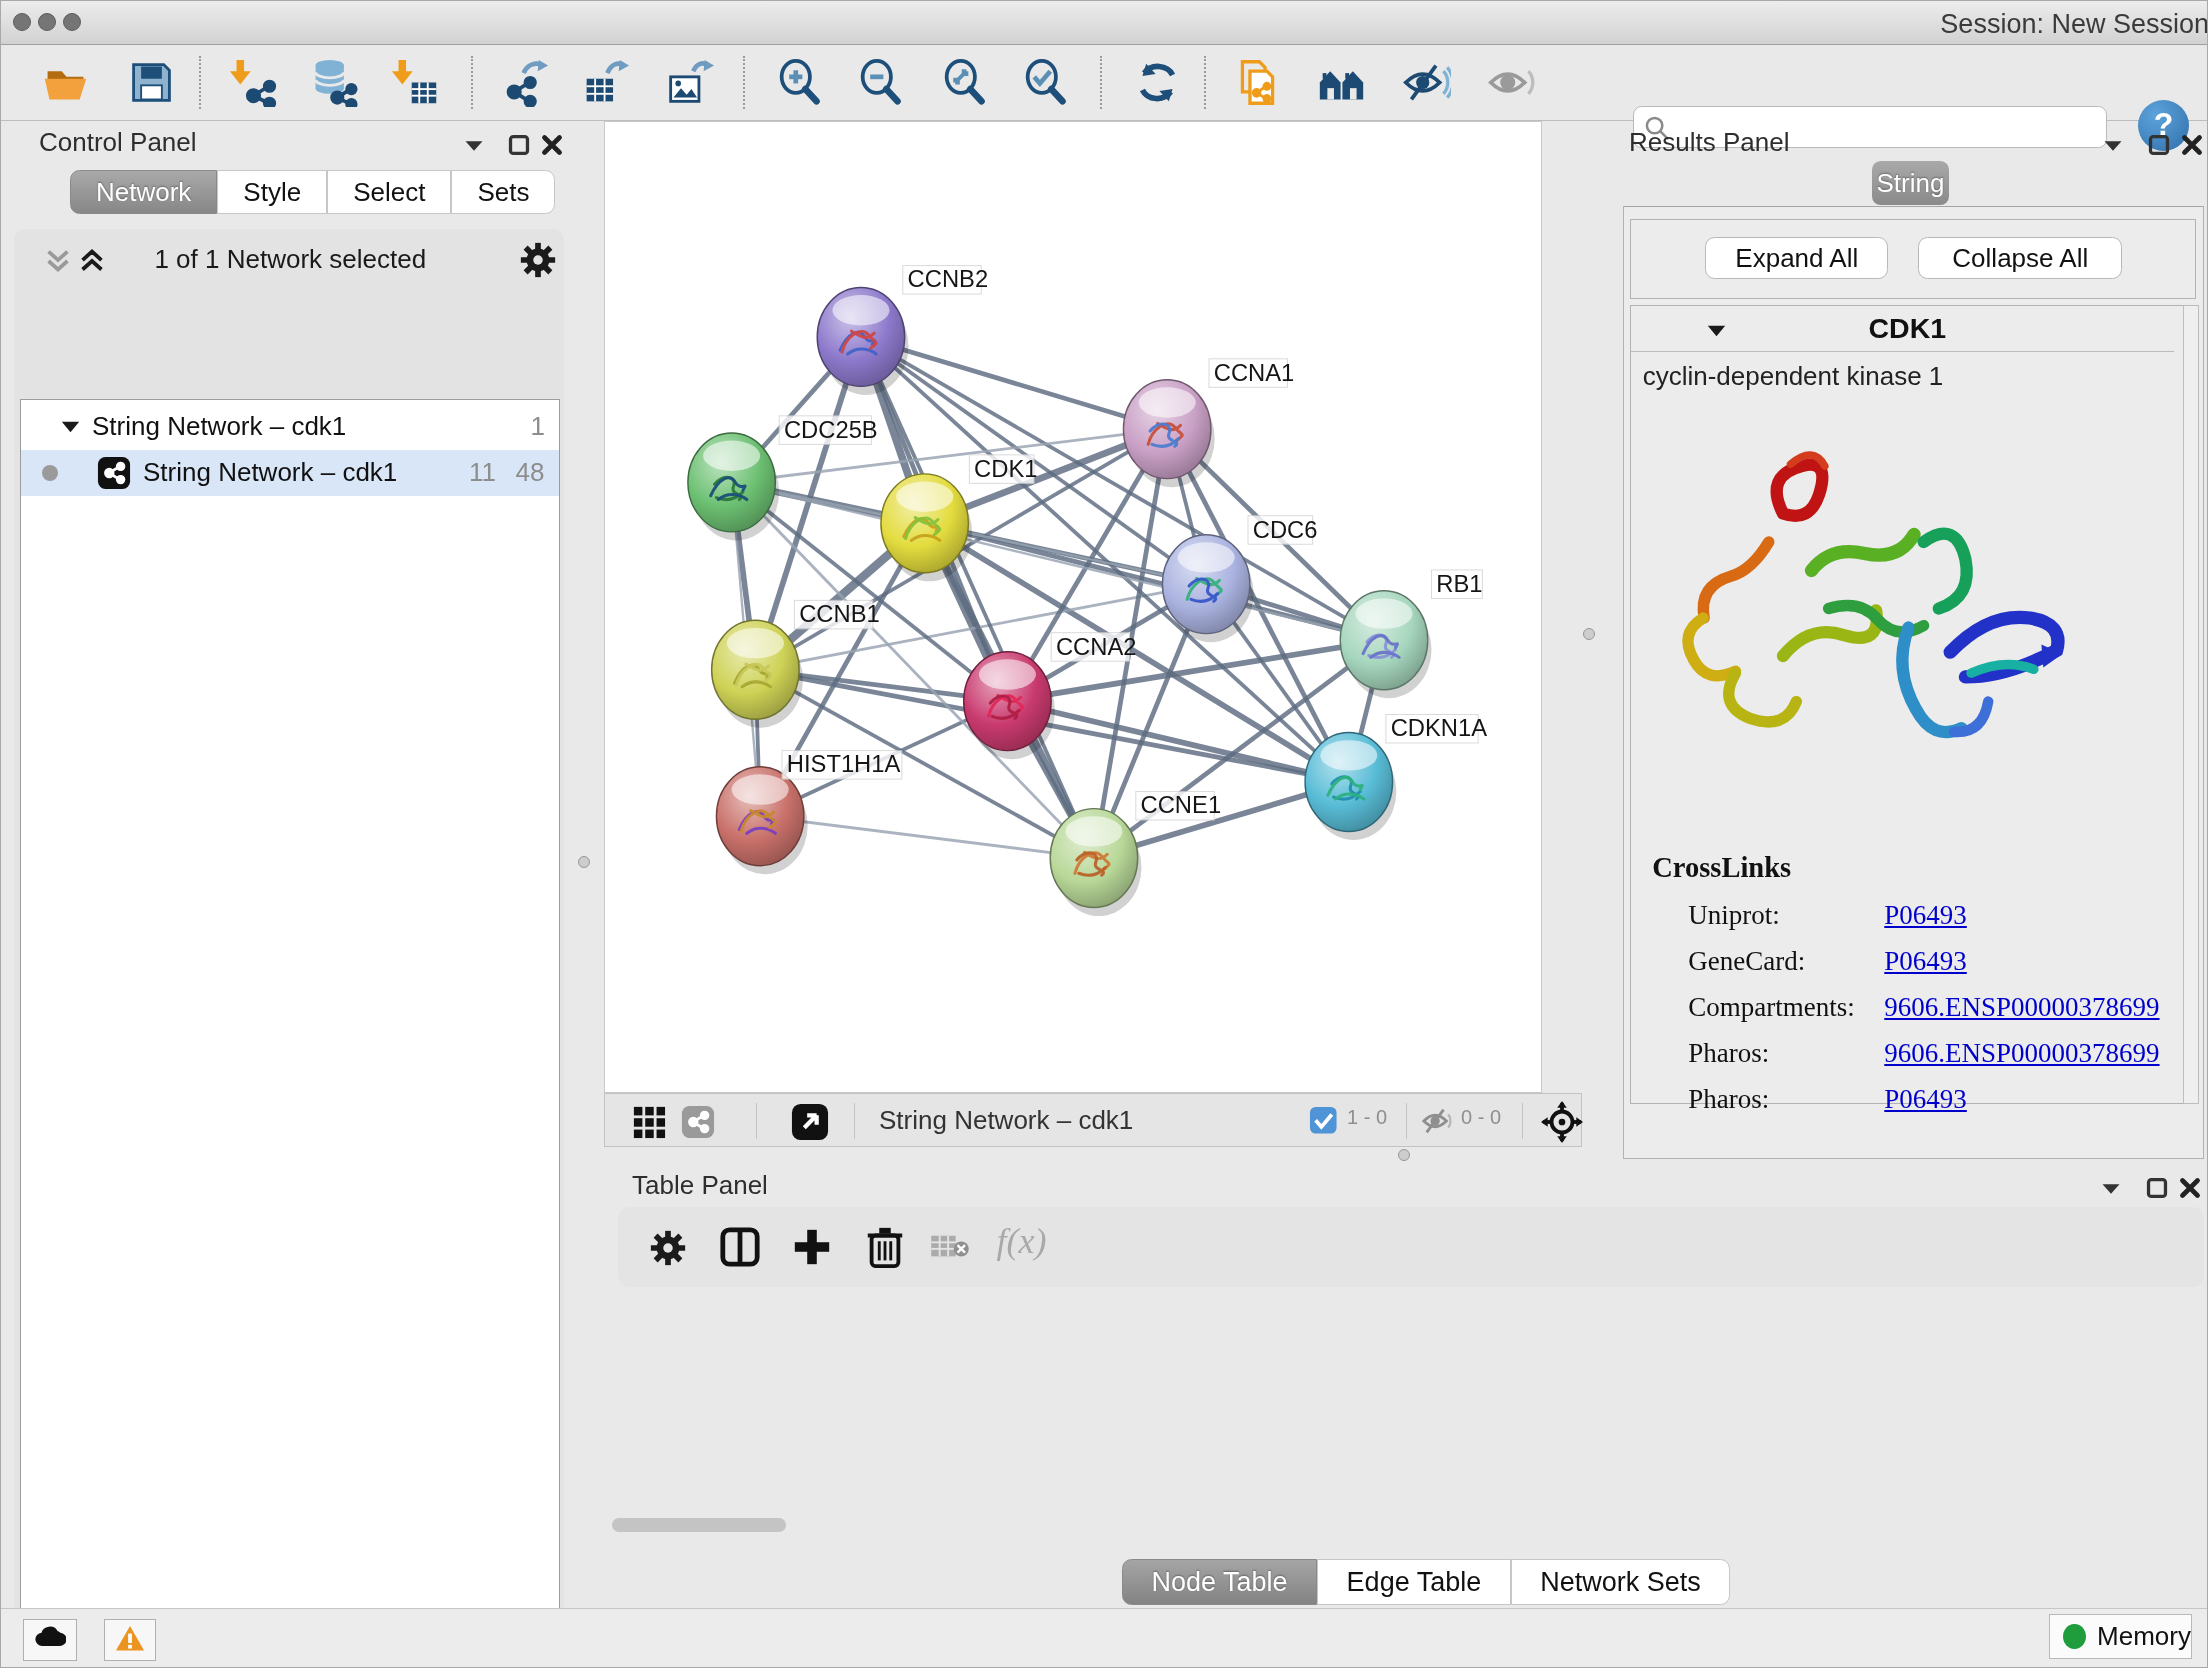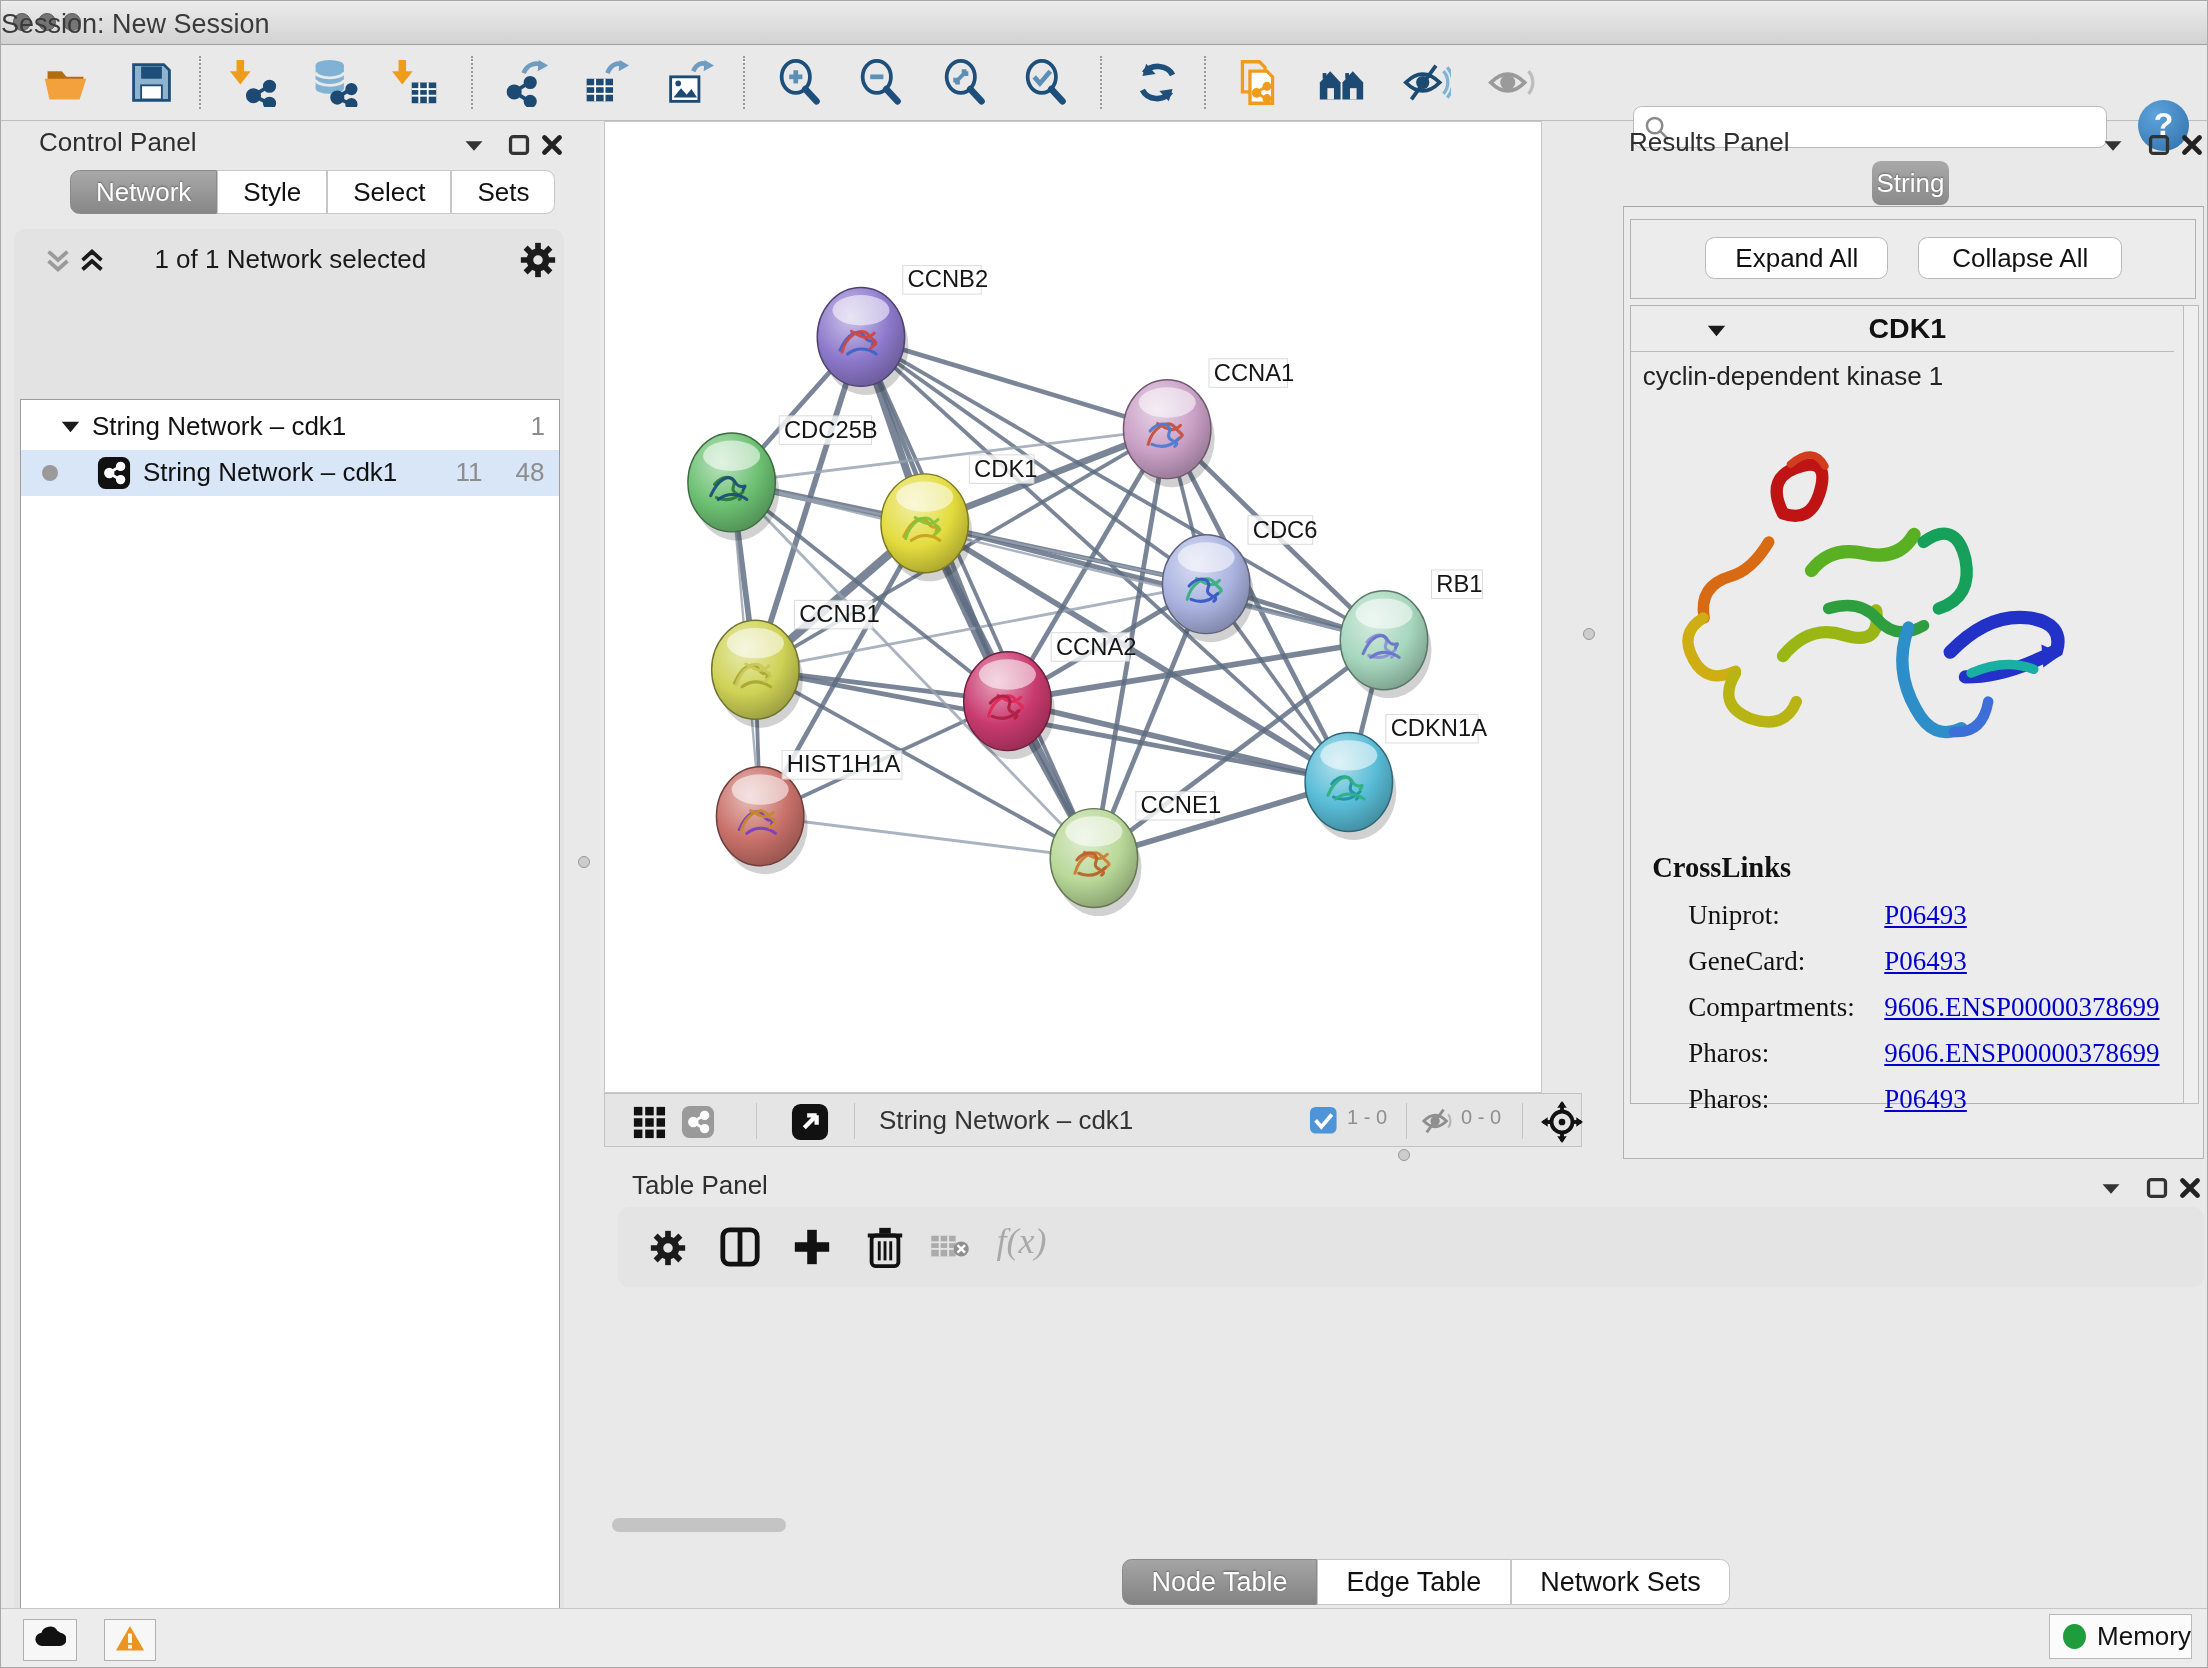--- a/index.html
+++ b/index.html
@@ -4,21 +4,21 @@
 <style>
   html,body{margin:0;padding:0;background:#cfcfcf;}
   *{box-sizing:border-box;}
   .screen{position:relative;width:2208px;height:1668px;background:#e9e9e9;
     font-family:"Liberation Sans",sans-serif;overflow:hidden;border:1px solid #a9a9a9;}
   .abs{position:absolute;}
   
   .titlebar{left:0;top:0;width:2208px;height:44px;
     background:linear-gradient(#ececec,#d2d2d2);border-bottom:1px solid #9f9f9f;}
   .tl{width:18px;height:18px;border-radius:50%;background:#757575;border:1px solid #5e5e5e;top:12.4px;}
-  .win-title{width:100%;top:7.6px;text-align:left;font-size:27px;color:#3a3a3a;}
+  .win-title{width:100%;top:7.6px;text-align:right;font-size:27px;color:#3a3a3a;}
   
   .toolbar{left:0;top:44px;width:2208px;height:76px;background:#e9e9e9;border-bottom:1.9px solid #bdbdbd;}
   .tb-ic{top:13.3px;width:49px;height:49px;cursor:pointer;}
   .tb-sep{top:11.4px;width:0;height:53px;border-left:2.9px dotted #9a9a9a;}
   .searchbox{left:1632px;top:61px;width:474px;height:42px;background:#fff;border:1.9px solid #b9b9b9;border-radius:8.6px;}
   .search-input{position:absolute;left:42px;top:1.9px;width:418px;height:34px;border:0;outline:none;font-size:25px;background:transparent;}
   .helpbtn{left:2137px;top:55px;width:51px;height:51px;border-radius:50%;
     background:radial-gradient(circle at 35% 30%,#5ea3dc,#2e6ea9);color:#fff;font-size:32px;font-weight:bold;
     text-align:center;line-height:49px;cursor:pointer;}
   
@@ -279,21 +279,21 @@
           <rect x="1" y="1" width="34" height="34" rx="8" fill="#111"></rect>
           <g stroke="#fff" stroke-width="3" fill="#fff">
             <line x1="13" y1="18" x2="24" y2="11"></line>
               <line x1="13" y1="18" x2="24" y2="25"></line>
             <circle cx="13" cy="18" r="4"></circle>
               <circle cx="25" cy="11" r="3.5"></circle>
               <circle cx="25" cy="25" r="3.5"></circle>
           </g>
         </svg>
         <span class="abs" style="left:122px;top:7.6px">String Network – cdk1</span>
-        <span class="abs count" style="left:424px;top:7.6px;width:48px;text-align:center">11</span>
+        <span class="abs count" style="left:448px;top:7.6px;width:48px;text-align:left">11</span>
         <span class="abs count" style="left:485px;top:7.6px;width:48px;text-align:center">48</span>
       </div>
     </div>
   </div>
 
   <div class="abs canvas">
     <svg id="net-svg" width="976" height="970" viewBox="0 0 1026 1020">
         <defs>
           <radialGradient id="grad0" cx="38%" cy="30%" r="80%">
             <stop offset="0%" stop-color="#ccc3e8"></stop>

